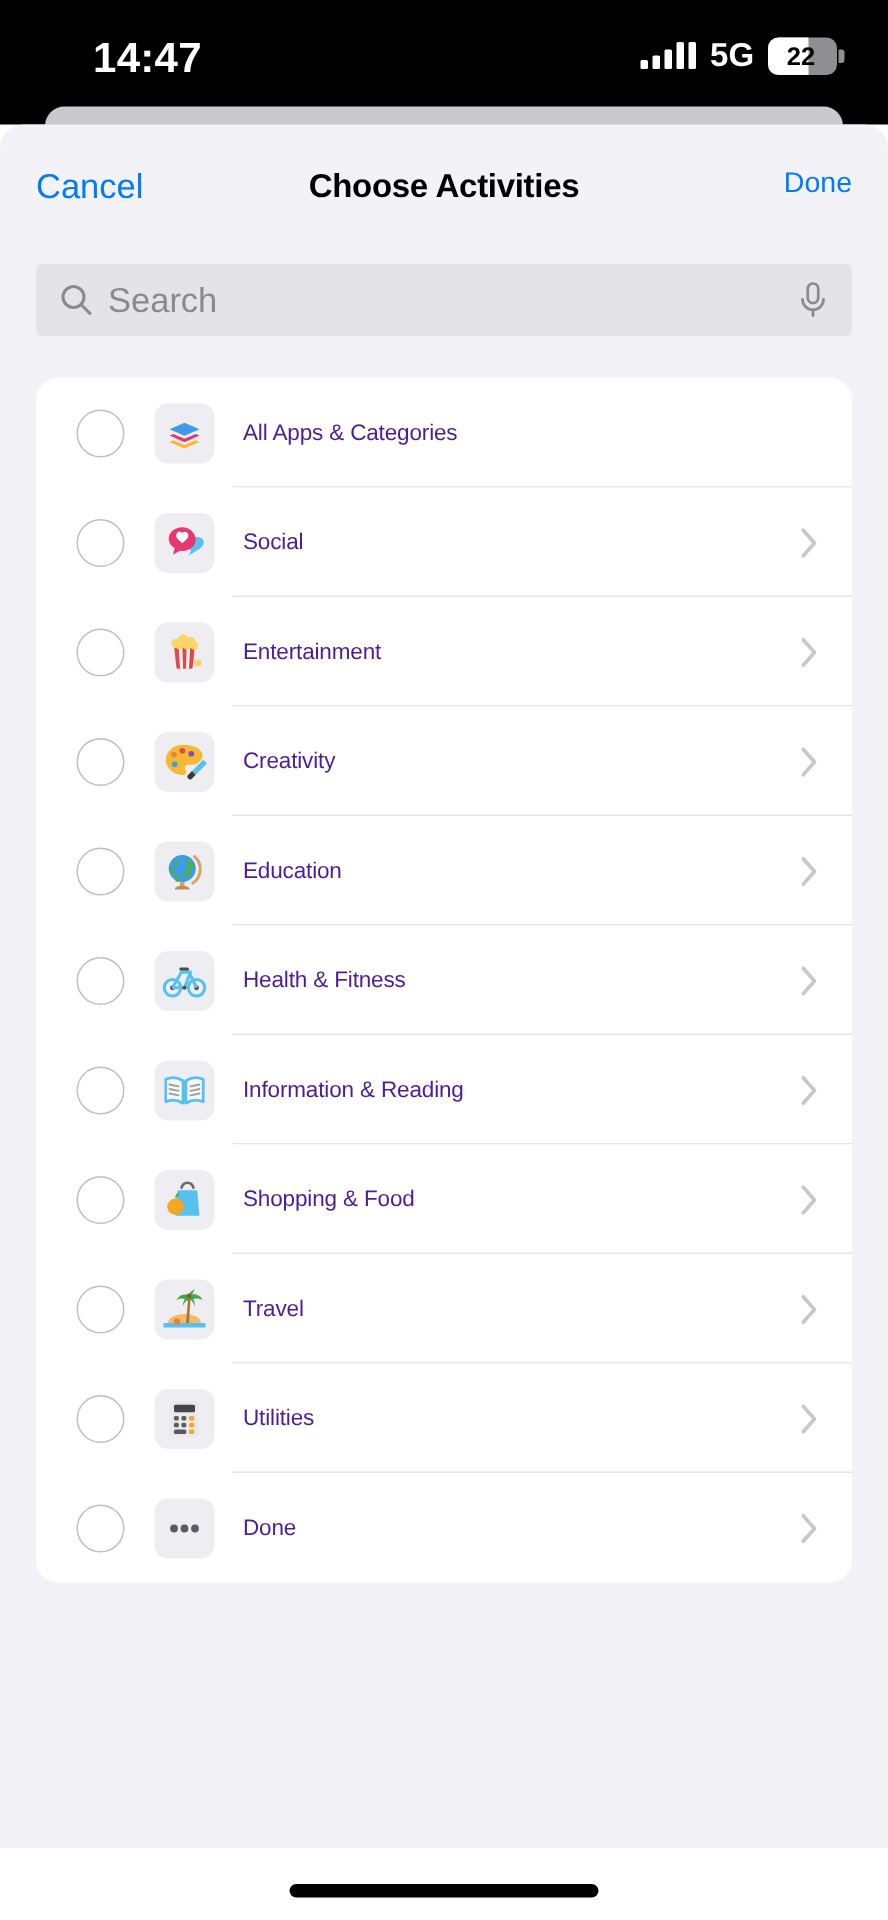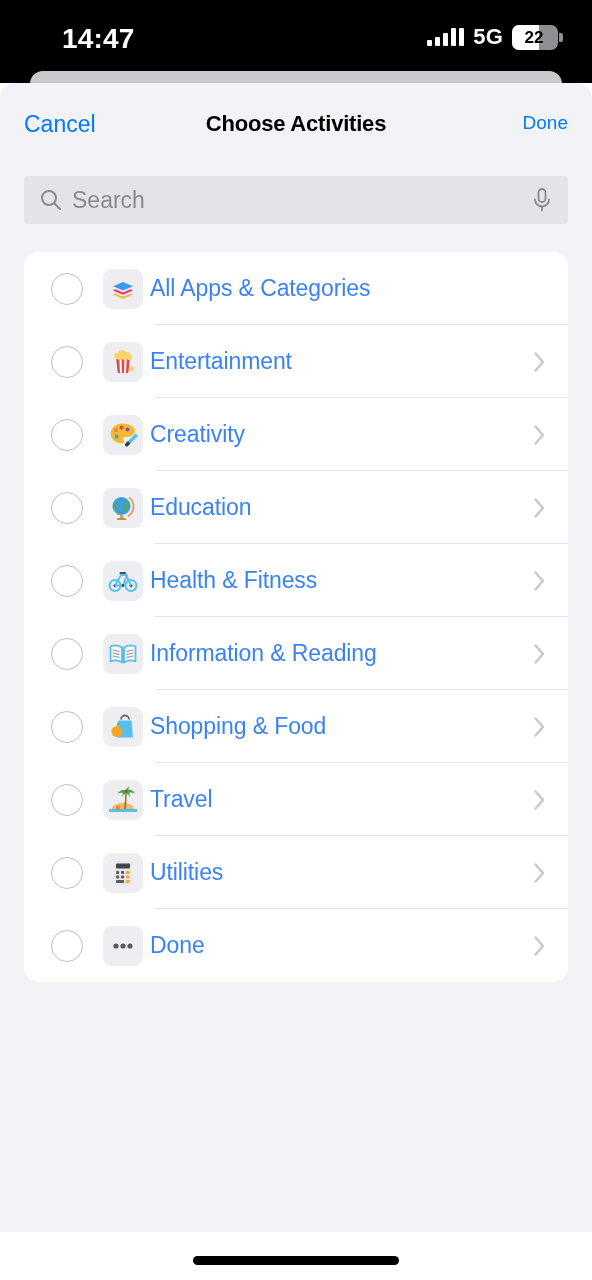--- a/index.html
+++ b/index.html
@@ -243,23 +243,23 @@
     background: #eeeef2;
     margin-left: 20px;
     flex: 0 0 auto;
     display: flex;
     align-items: center;
     justify-content: center;
     overflow: hidden;
   }
   .tile svg { display: block; }
   .row-label {
-    margin-left: 7px;
-    font-size: 23px;
-    color: #3b82f6;
+    margin-left: 19px;
+    font-size: 15px;
+    color: #4c1d95;
     letter-spacing: -0.1px;
     flex: 1 1 auto;
     line-height: 1;
   }
   .chevron {
     margin-right: 22px;
     flex: 0 0 auto;
     width: 13px;
     height: 22px;
   }
@@ -356,20 +356,35 @@
             <path d="M15 16.5 5 12.2l10-4.3 10 4.3z" fill="#3d9be9"></path>
             <path d="M5 16.4 15 20.8l10-4.4-2.5-1.1L15 18.5 7.5 15.3z" fill="#e8366f"></path>
             <path d="M5 20.6 15 25l10-4.4-2.5-1.1L15 22.7 7.5 19.5z" fill="#f5b932"></path>
           </svg>
         </div>
         <div class="row-label">All Apps &amp; Categories</div>
         <div class="chevron-spacer"></div>
         <div class="row-sep"></div>
       </div>
 
+      <div class="row">
+        <div class="radio"></div>
+        <div class="tile">
+          <svg width="30" height="30" viewBox="0 0 30 30">
+            <path d="M24 19.5c2.8-1.5 4.5-4 3.6-6.2-.9-2.2-4-3-6.8-1.6s-4.5 4-3.6 6.2c.4.9 1.2 1.6 2.2 2l-1.6 3.5z" fill="#56c1f0"></path>
+            <path d="M13.5 4.5c-5 0-9 3.4-9 7.6 0 2.6 1.6 4.9 4 6.3l-1.2 4.4 4.6-2.6c.5.1 1.1.1 1.6.1 5 0 9-3.4 9-7.6s-4-8.2-9-8.2z" fill="#e8366f"></path>
+            <path d="M13.5 8.3c-1-1.1-2.7-1-3.6.2-.8 1.1-.6 2.6.4 3.6l3.2 3 3.2-3c1-1 1.2-2.5.4-3.6-.9-1.2-2.6-1.3-3.6-.2z" fill="#ffffff"></path>
+          </svg>
+        </div>
+        <div class="row-label">Social</div>
+        <svg class="chevron" viewBox="0 0 13 22">
+          <polyline points="2.5,2.5 10,11 2.5,19.5" fill="none" stroke="#c7c7cc" stroke-width="2.4" stroke-linecap="round" stroke-linejoin="round"></polyline>
+        </svg>
+        <div class="row-sep"></div>
+      </div>
 
 
       <div class="row">
         <div class="radio"></div>
         <div class="tile">
           <svg width="30" height="30" viewBox="0 0 30 30">
             <path d="M8 10.5h14l-1.6 14.5a1 1 0 0 1-1 .9H10.6a1 1 0 0 1-1-.9z" fill="#e84545"></path>
             <path d="M11.2 10.5 12 25.9h2l-.5-15.4zM16.5 10.5l-.5 15.4h2l.8-15.4z" fill="#fdfdfd"></path>
             <path d="M9.6 10.5 10 25.9h-.4" fill="none"></path>
             <path d="M9.3 25.9 8 10.5h1.5l.7 15.4z" fill="#fdfdfd" opacity="0"></path>

